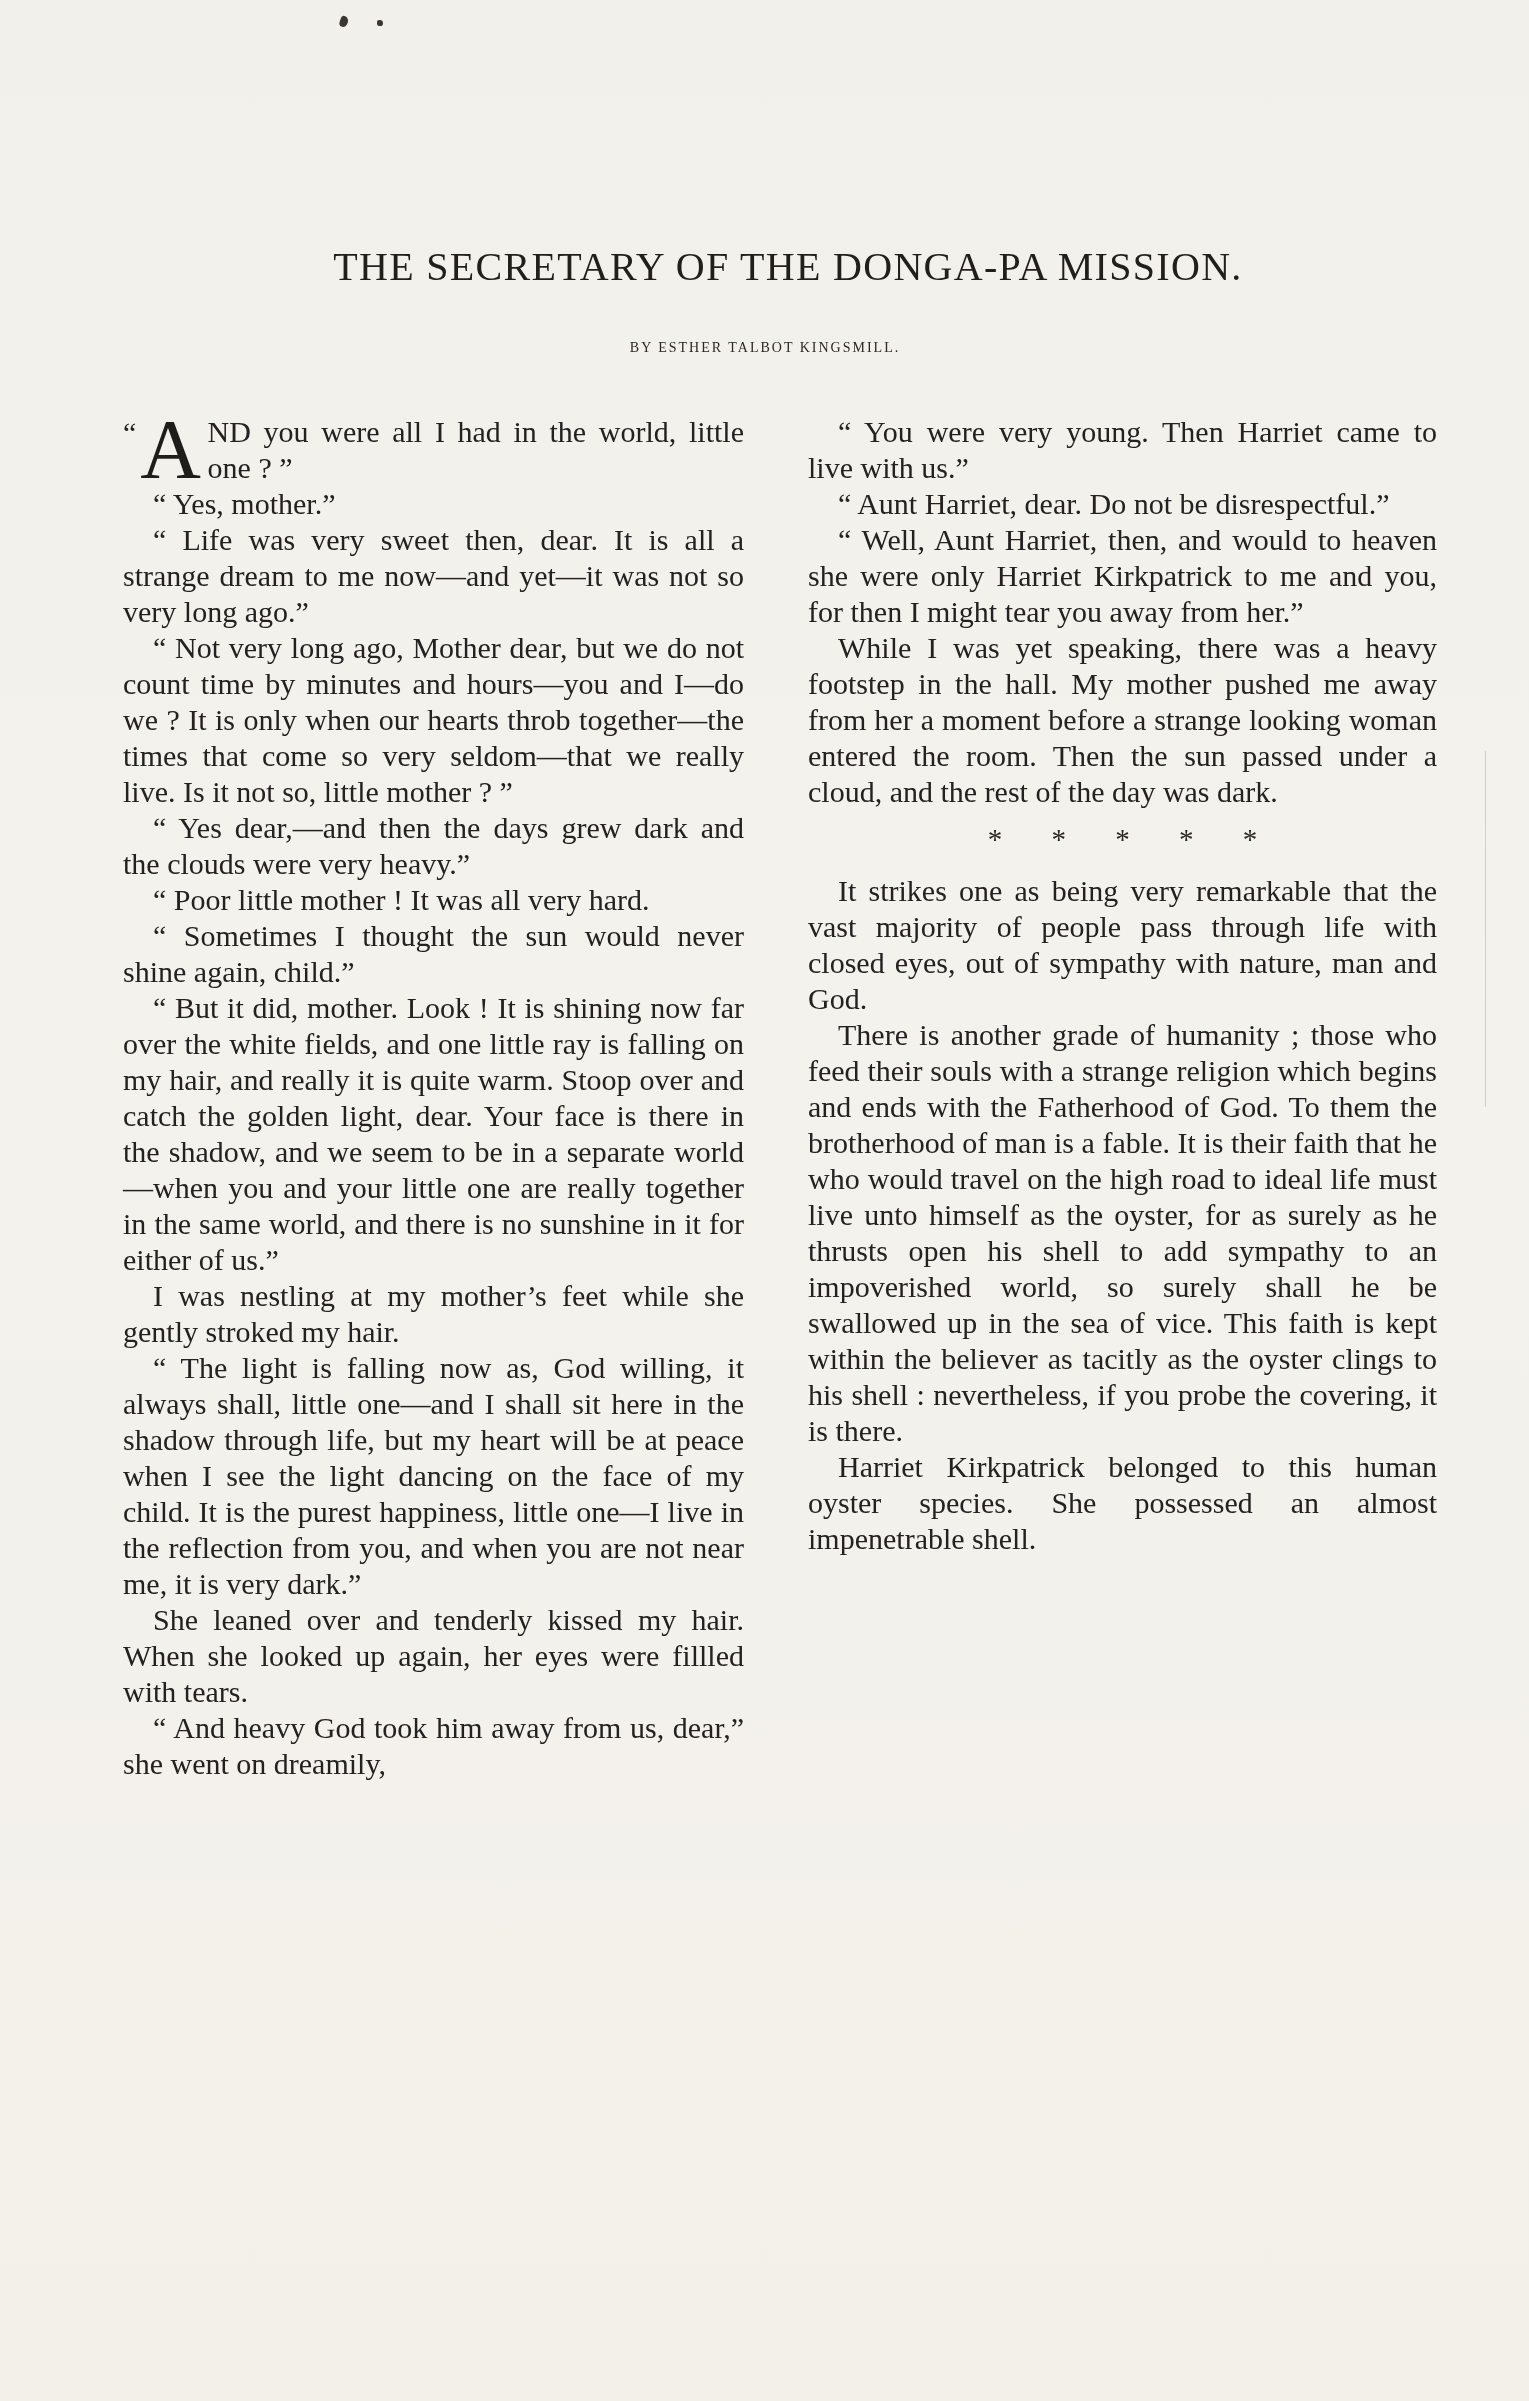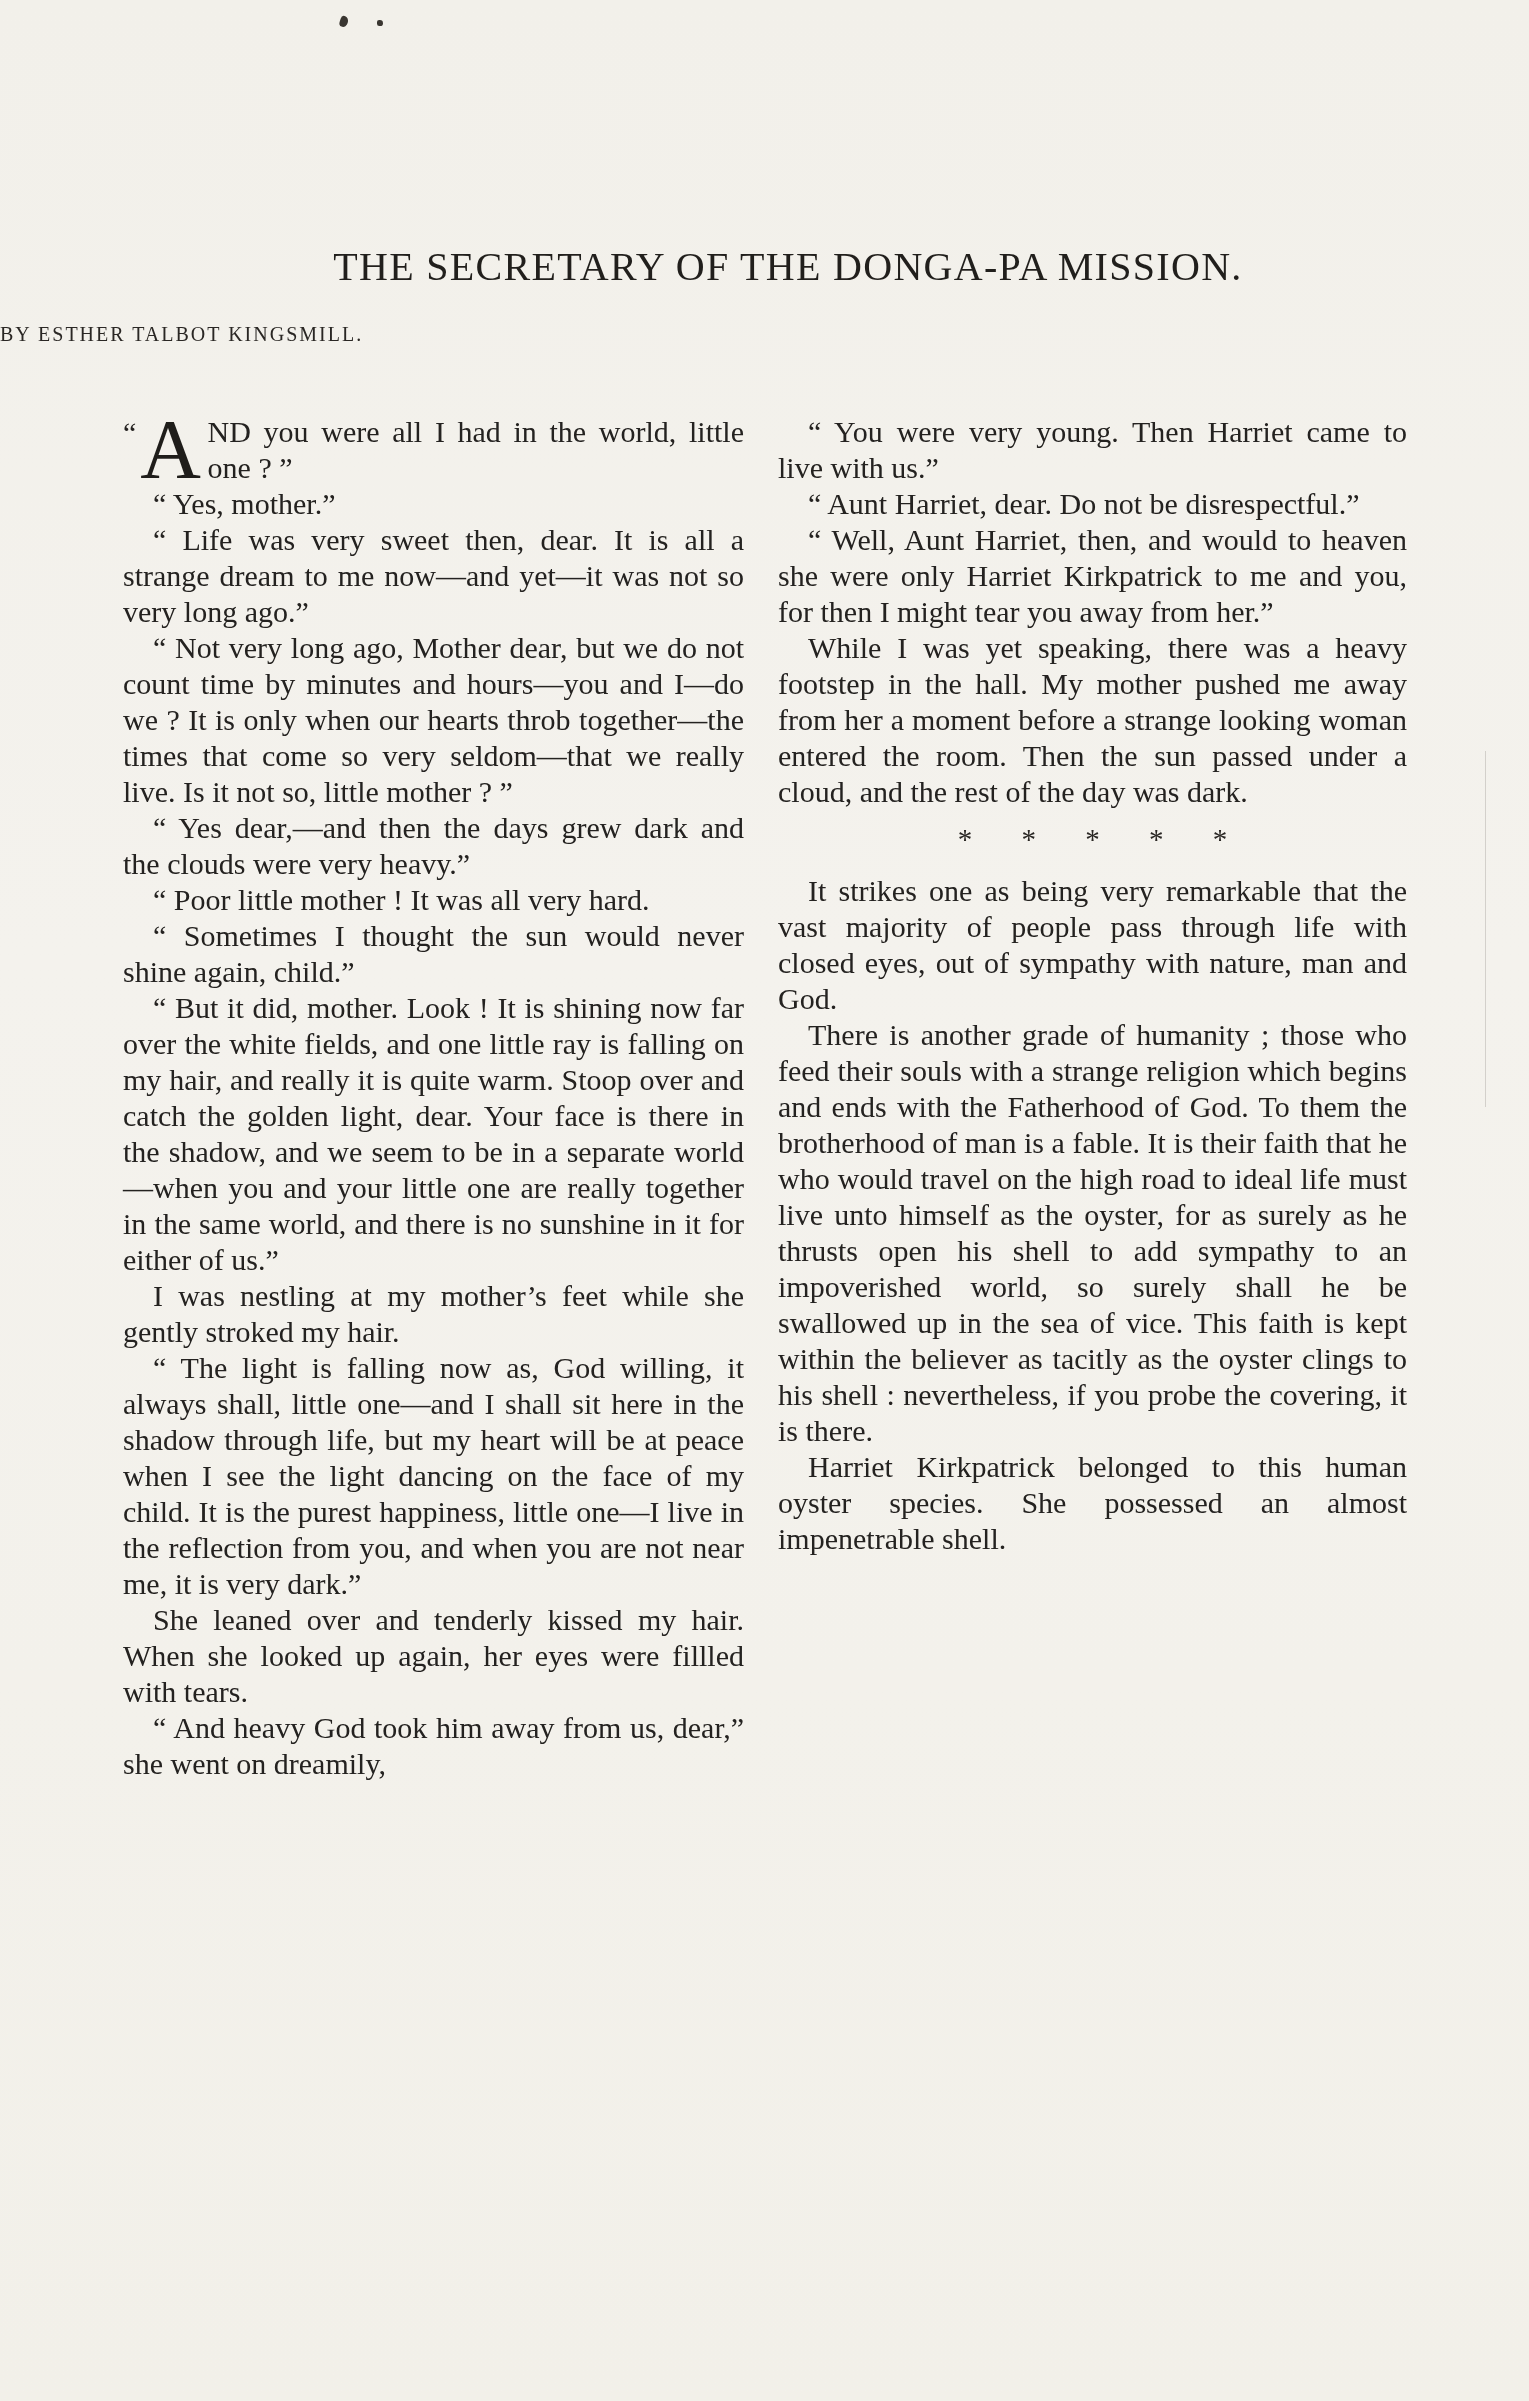--- a/index.html
+++ b/index.html
@@ -46,35 +46,35 @@
     font-size: 40px;
     font-weight: 400;
     letter-spacing: 1.3px;
     color: #211f1c;
     padding-left: 46px;
   }
   .byline {
     position: absolute;
     left: 0;
     right: 0;
-    top: 323px;
-    text-align: left;
-    font-size: 20px;
+    top: 340px;
+    text-align: center;
+    font-size: 14px;
     letter-spacing: 2px;
     color: #2a2724;
   }
   .col {
     position: absolute;
     top: 414px;
     font-size: 30px;
     line-height: 36px;
     text-align: justify;
   }
   .col-left { left: 123px; width: 621px; }
-  .col-right { left: 778px; width: 629px; }
+  .col-right { left: 808px; width: 629px; }
   .para {
     margin: 0;
     text-indent: 30px;
     text-align: justify;
   }
   .para.first { text-indent: 0; }
   .dc-quote {
     float: left;
     font-size: 30px;
     line-height: 36px;

